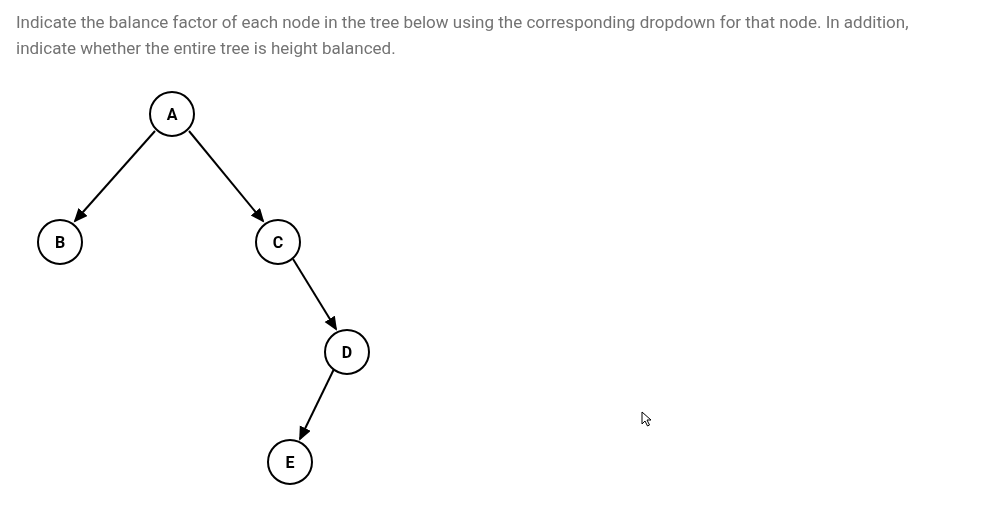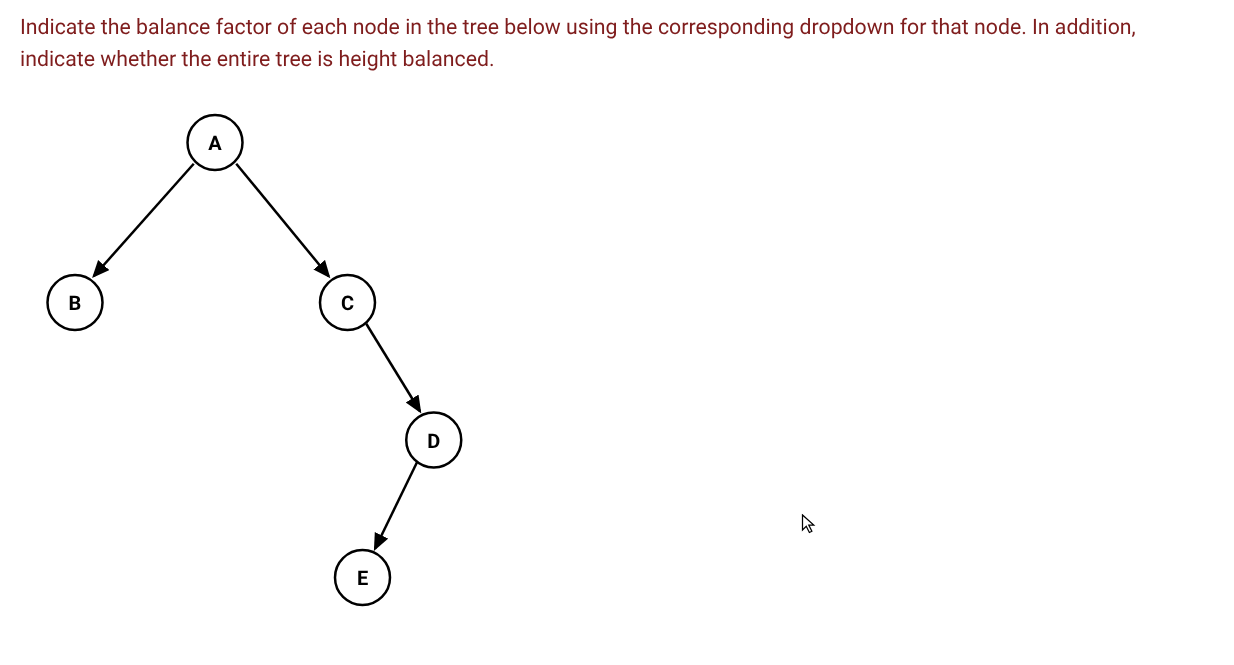--- a/index.html
+++ b/index.html
@@ -12,21 +12,21 @@
       background: #ffffff;
       width: 987px;
       height: 532px;
       position: relative;
       color: #333;
     }
     .instructions {
       padding: 10px 16px 0 16px;
       font-size: 17px;
       line-height: 1.5;
-      color: #7f1d1d;
+      color: #737373;
       font-weight: 400;
     }
     .tree-container {
       position: relative;
       width: 100%;
       height: 440px;
       margin-top: 20px;
     }
     .tree-svg {
       position: absolute;

